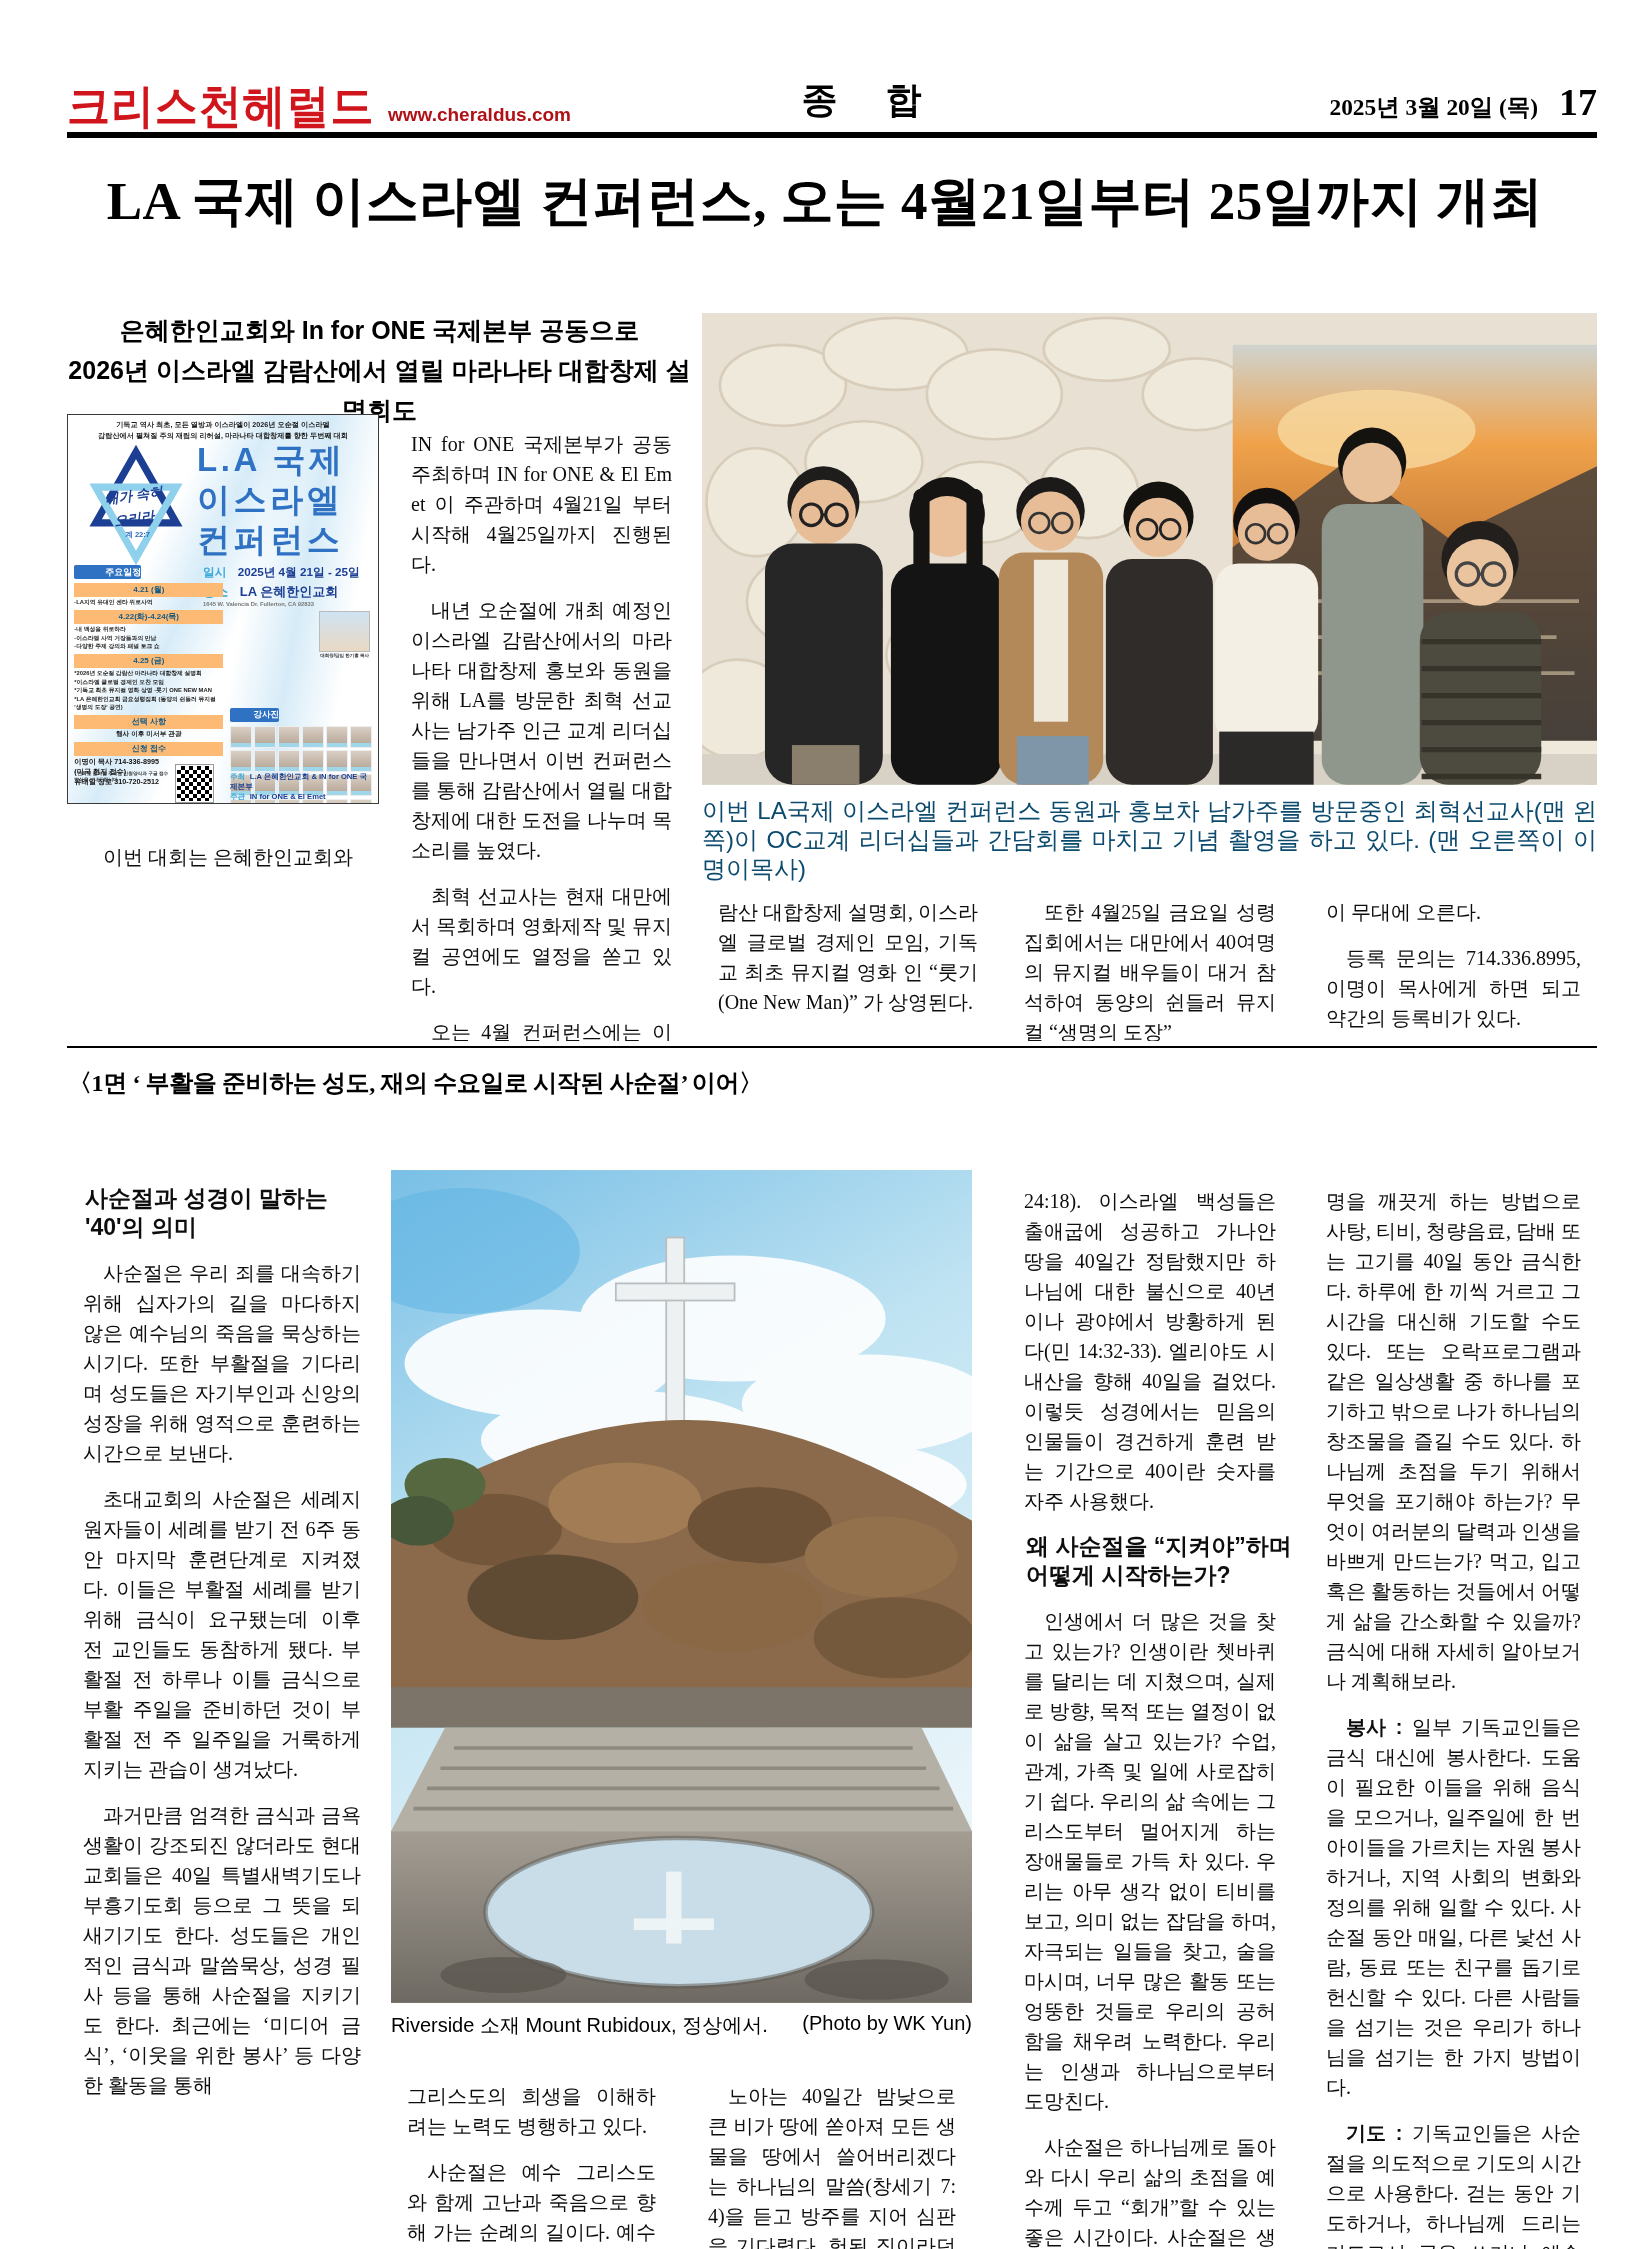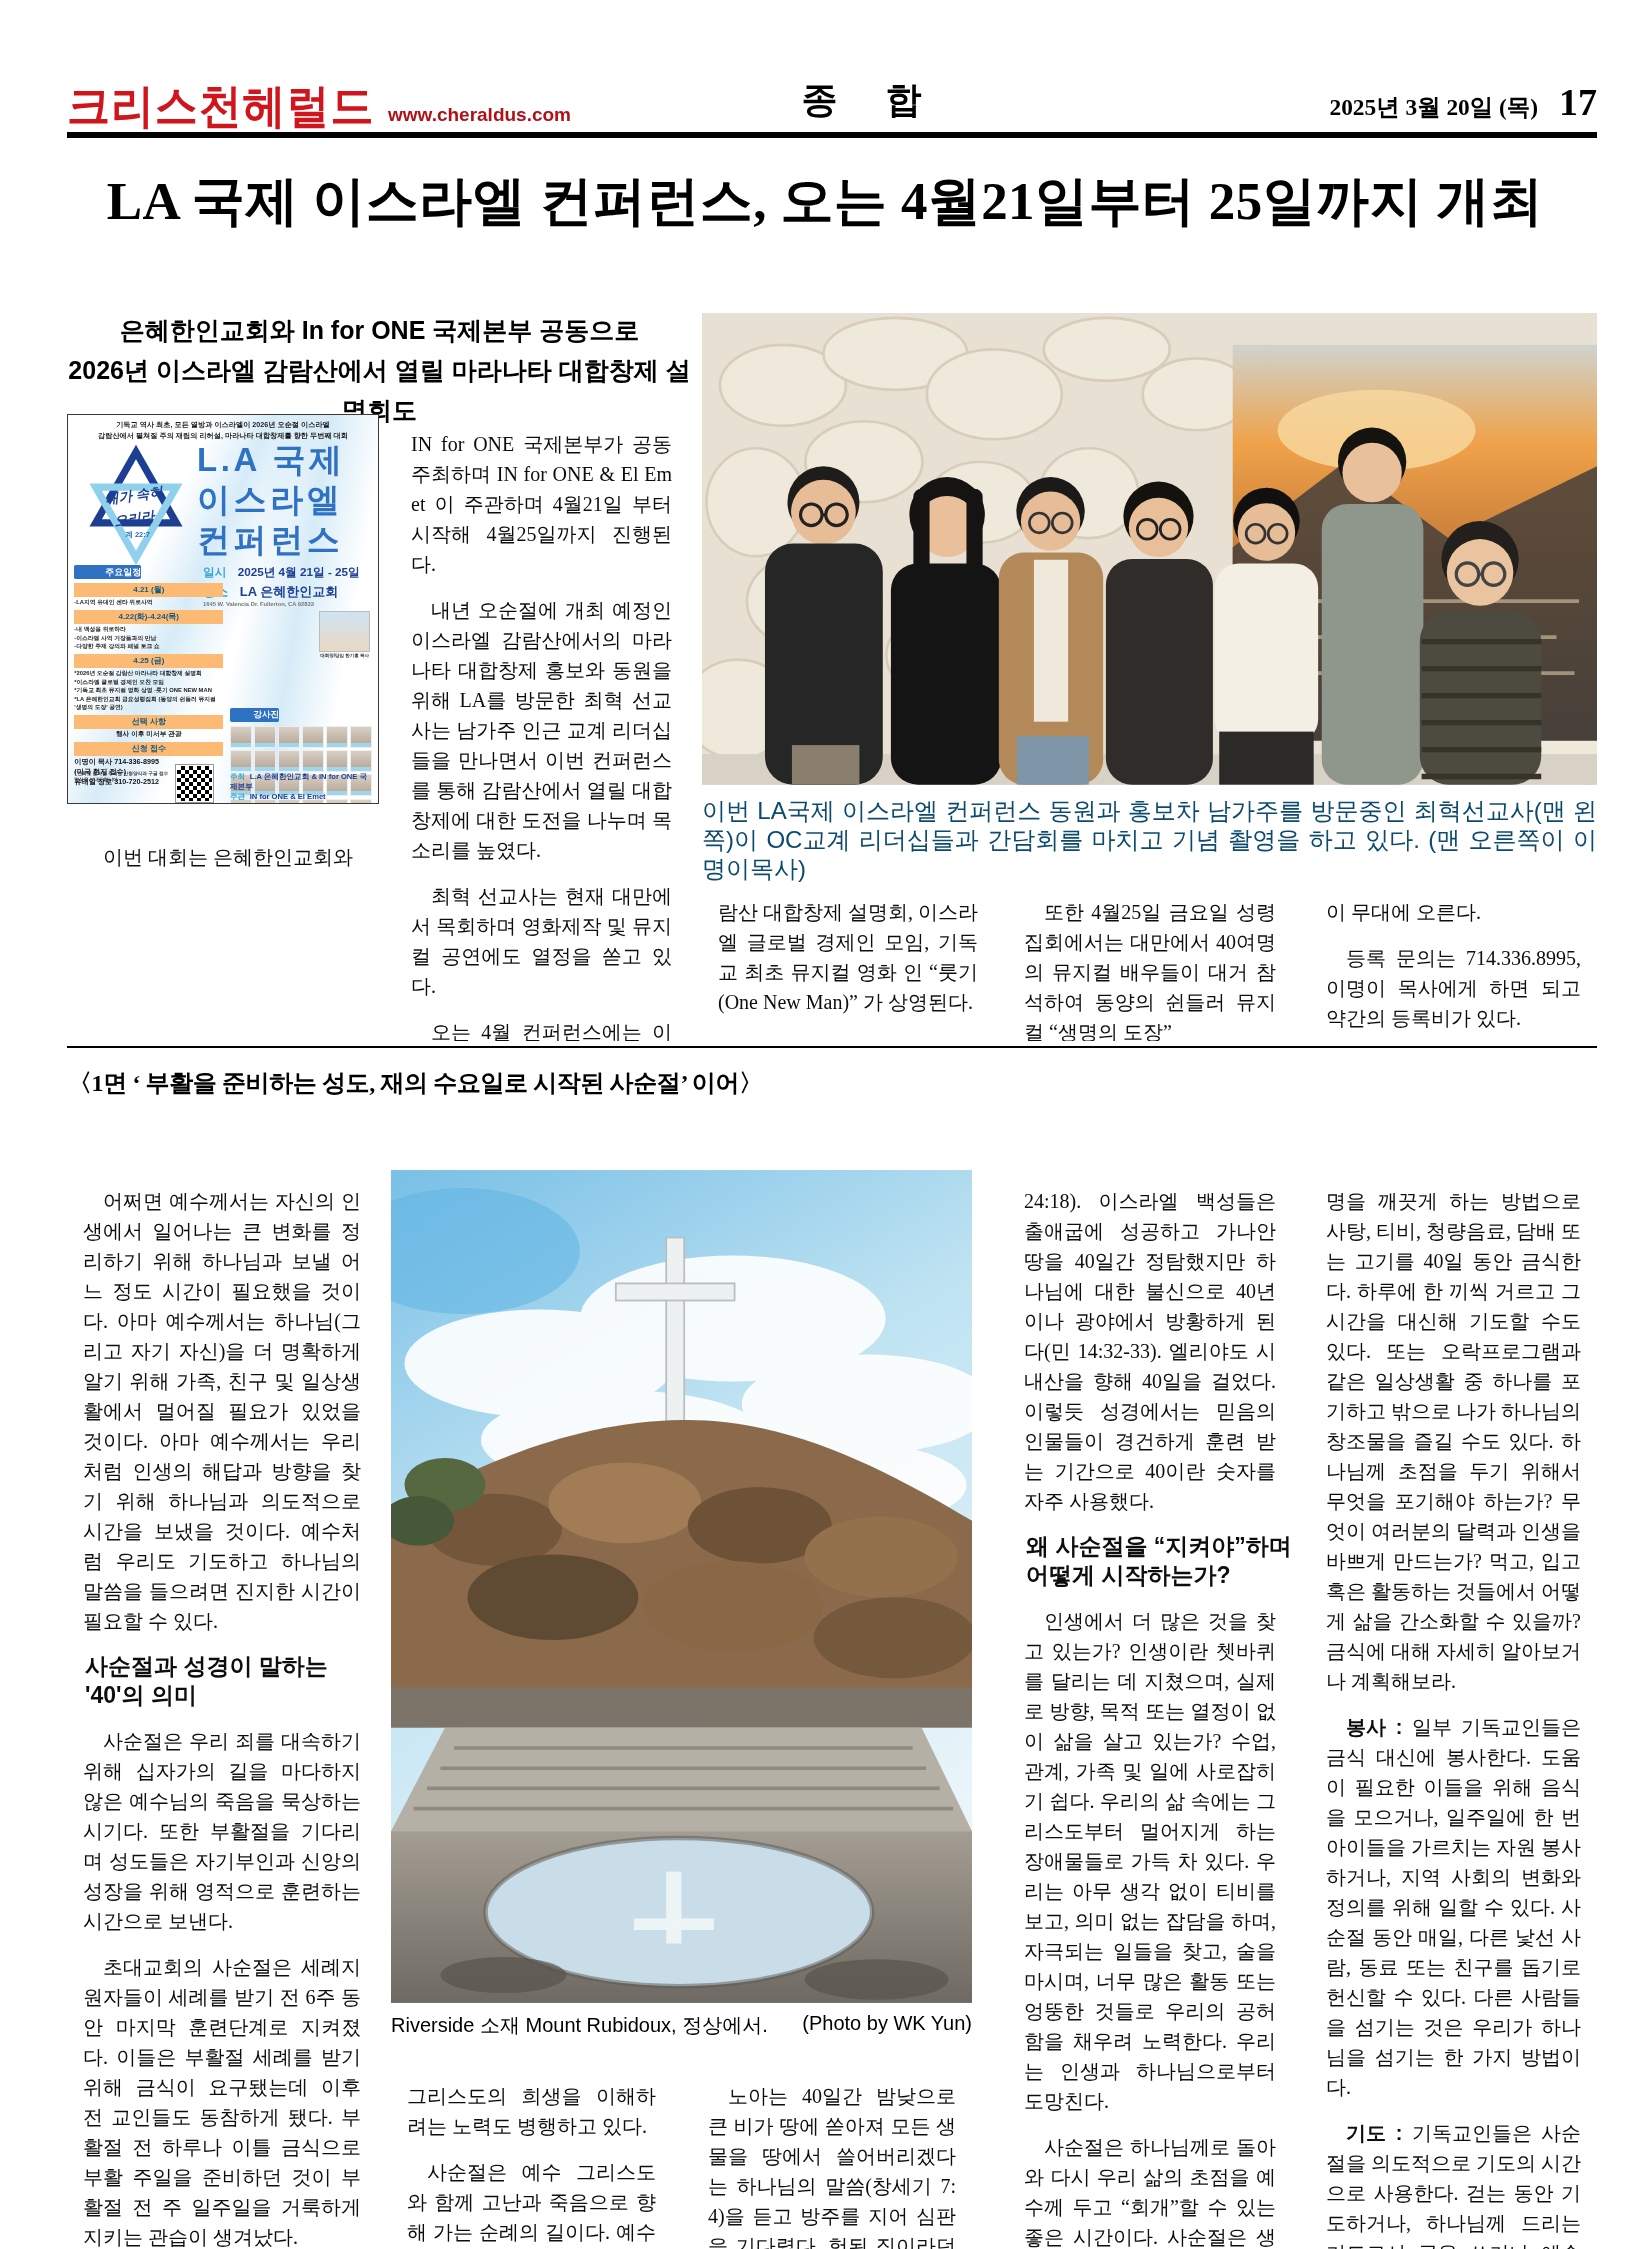--- a/index.html
+++ b/index.html
@@ -329,21 +329,20 @@
   </div>
   <div class="abs body-text a1-col5">
     <p class="ni">이 무대에 오른다.</p>
     <p>등록 문의는 714.336.8995, 이명이 목사에게 하면 되고 약간의 등록비가 있다.</p>
   </div>
 
   <div class="abs mid-rule"></div>
   <div class="abs lead-head">〈1면 ‘ 부활을 준비하는 성도, 재의 수요일로 시작된 사순절’ 이어〉</div>
 
   <div class="abs body-text a2-col1">
-    <p>어쩌면 예수께서는 자신의 인생에서 일어나는 큰 변화를 정리하기 위해 하나님과 보낼 어느 정도 시간이 필요했을 것이다. 아마 예수께서는 하나님(그리고 자기 자신)을 더 명확하게 알기 위해 가족, 친구 및 일상생활에서 멀어질 필요가 있었을 것이다. 아마 예수께서는 우리처럼 인생의 해답과 방향을 찾기 위해 하나님과 의도적으로 시간을 보냈을 것이다. 예수처럼 우리도 기도하고 하나님의 말씀을 들으려면 진지한 시간이 필요할 수 있다.</p>
     <div class="col-sub sans">
       <div>사순절과 성경이 말하는</div>
       <div>'40'의 의미</div>
     </div>
     <p>사순절은 우리 죄를 대속하기 위해 십자가의 길을 마다하지 않은 예수님의 죽음을 묵상하는 시기다. 또한 부활절을 기다리며 성도들은 자기부인과 신앙의 성장을 위해 영적으로 훈련하는 시간으로 보낸다.</p>
     <p>초대교회의 사순절은 세례지원자들이 세례를 받기 전 6주 동안 마지막 훈련단계로 지켜졌다. 이들은 부활절 세례를 받기 위해 금식이 요구됐는데 이후 전 교인들도 동참하게 됐다. 부활절 전 하루나 이틀 금식으로 부활 주일을 준비하던 것이 부활절 전 주 일주일을 거룩하게 지키는 관습이 생겨났다.</p>
     <p>과거만큼 엄격한 금식과 금욕생활이 강조되진 않더라도 현대 교회들은 40일 특별새벽기도나 부흥기도회 등으로 그 뜻을 되새기기도 한다. 성도들은 개인적인 금식과 말씀묵상, 성경 필사 등을 통해 사순절을 지키기도 한다. 최근에는 ‘미디어 금식’, ‘이웃을 위한 봉사’ 등 다양한 활동을 통해</p>
   </div>
 
   <div class="abs photo-frame a2-photo">

